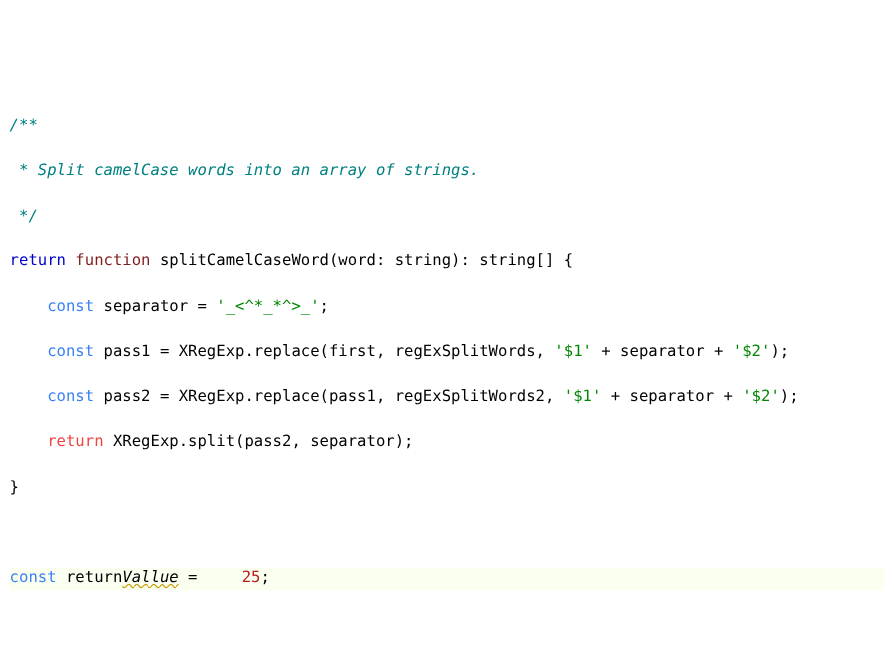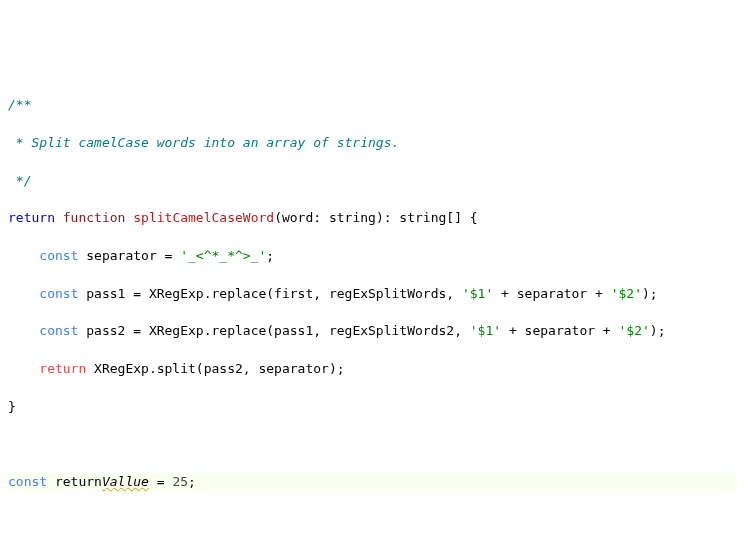--- a/index.html
+++ b/index.html
@@ -17,23 +17,23 @@
       white-space: pre;
     }
     .line {
       display: block;
     }
     .comment { color: #008080; font-style: italic; }
     .keyword-export { color: #0000cc; }
     .keyword-function { color: #7f1d1d; }
     .keyword-const { color: #3b82f6; }
     .keyword-return { color: #ef4444; }
-    .func-name { color: #b91c1c; }
+    .func-name { color: #000000; }
     .string { color: #008800; }
-    .number { color: #404040; }
+    .number { color: #b91c1c; margin-left: 29px; }
     .cursor-line {
       background: #fafff0;
     }
     .wavy {
       text-decoration: underline wavy #cc9900;
       text-decoration-thickness: 1px;
       font-style: italic;
     }
   </style>
 </head>

